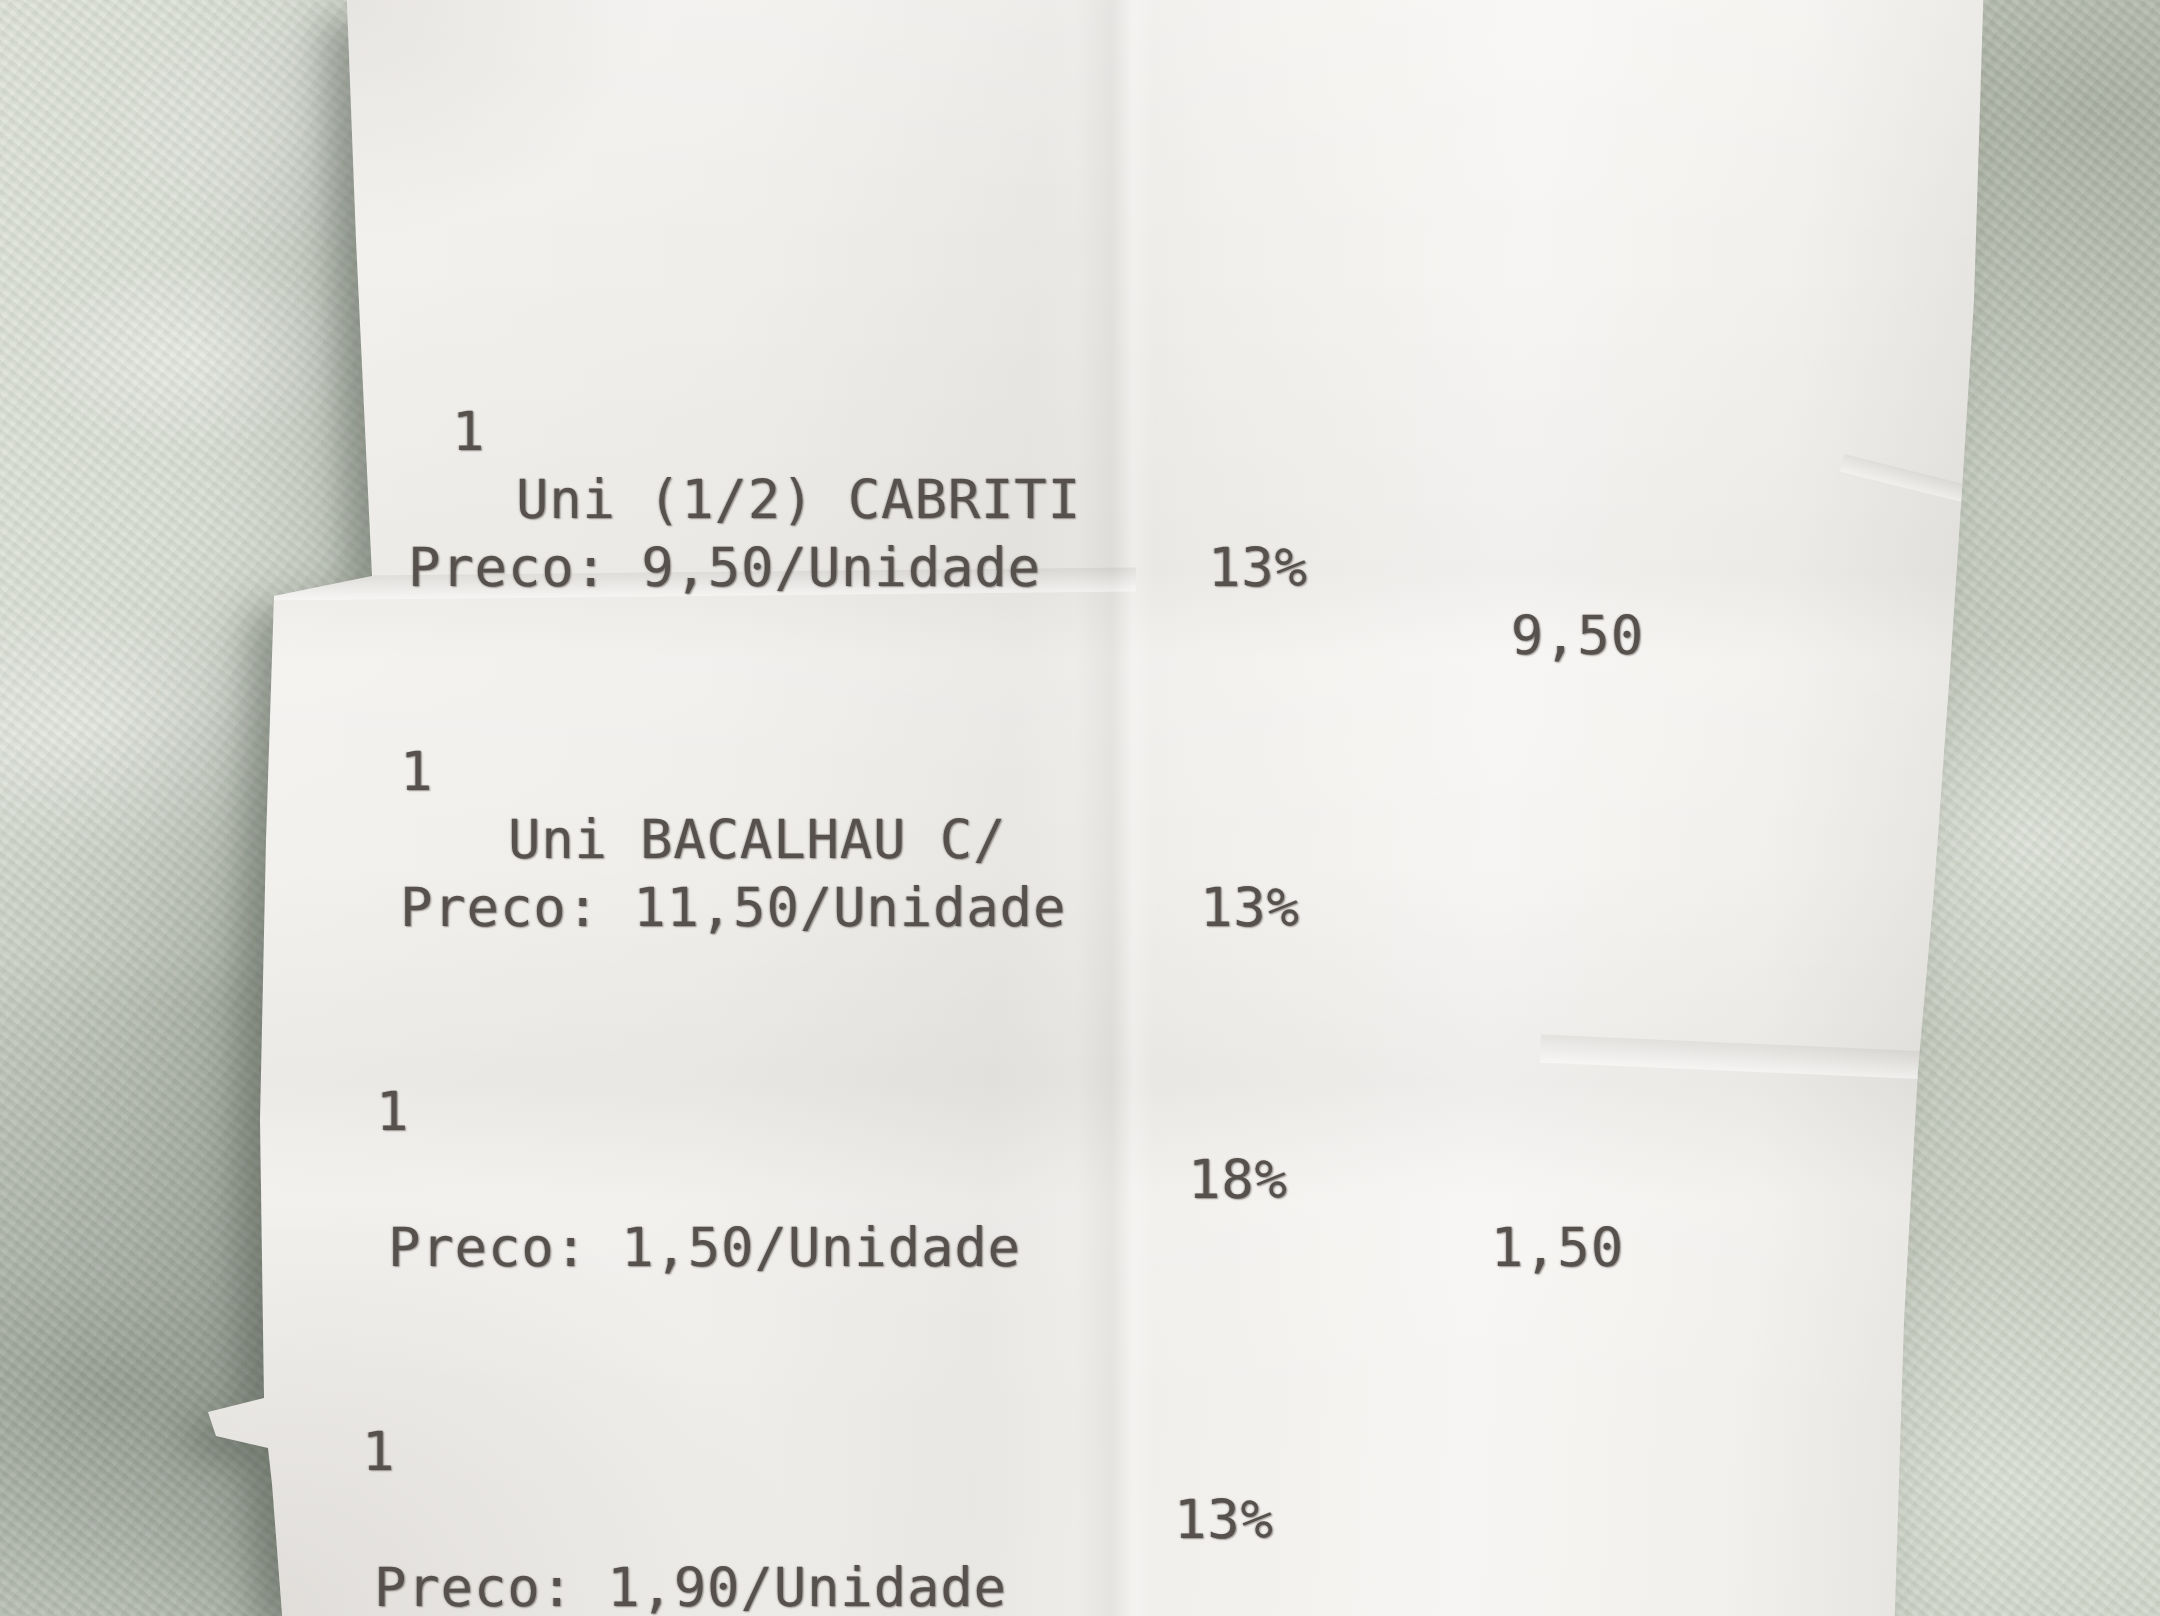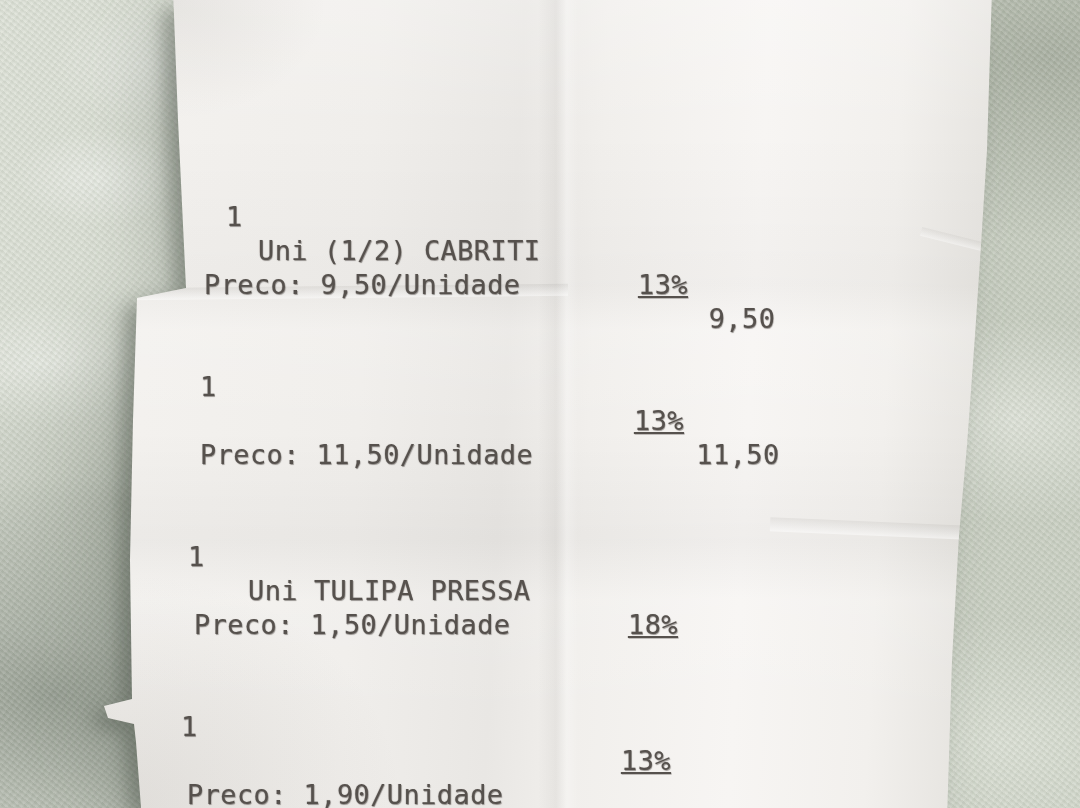--- a/index.html
+++ b/index.html
@@ -86,22 +86,22 @@
   .pair:nth-of-type(7){margin-top:16px;}
   .pair:nth-of-type(10){margin-top:13px;}
   .line{position:relative;height:34px;}
   .qty{position:absolute;left:168px;}
   .pair:nth-of-type(1) .qty{left:200px;}
   .pair:nth-of-type(2) .qty{left:178px;}
   .pair:nth-of-type(3) .qty{left:172px;}
   .pair:nth-of-type(4) .qty{left:172px;}
   .desc{position:absolute;left:232px;}
   .unit{margin-right:16px;}
-  .tax{position:absolute;left:612px;text-decoration:underline;}
-  .tot{position:absolute;left:636px;width:160px;text-align:center;}
+  .tax{position:absolute;left:578px;}
+  .tot{position:absolute;left:636px;width:160px;text-align:right;}
   .preco-line{padding-left:178px;}
 </style>
 </head>
 <body>
 
 <div class="stage">
   <div class="cloth"></div>
 
   <div class="receipt-wrap">
     <div class="receipt">
@@ -119,31 +119,31 @@
             <span class="desc"><span class="unit">Uni</span><span>(1/2) CABRITI</span></span>
             <span class="tax">13%</span>
             <span class="tot">9,50</span>
           </div>
           <div class="line preco-line">Preco: 9,50/Unidade</div>
         </div>
 
         <div class="pair">
           <div class="line">
             <span class="qty">1</span>
+            <span class="desc"><span class="unit">Uni</span><span>BACALHAU C/</span></span>
             <span class="tax">13%</span>
-            <span class="tot">11,50</span>
           </div>
           <div class="line preco-line">Preco: 11,50/Unidade</div>
         </div>
 
         <div class="pair">
           <div class="line">
             <span class="qty">1</span>
-            <span class="desc"><span class="unit">Uni</span><span>TULIPA PRESSA</span></span>
             <span class="tax">18%</span>
+            <span class="tot">1,50</span>
           </div>
           <div class="line preco-line">Preco: 1,50/Unidade</div>
         </div>
 
         <div class="pair">
           <div class="line">
             <span class="qty">1</span>
             <span class="tax">13%</span>
             
           </div>

